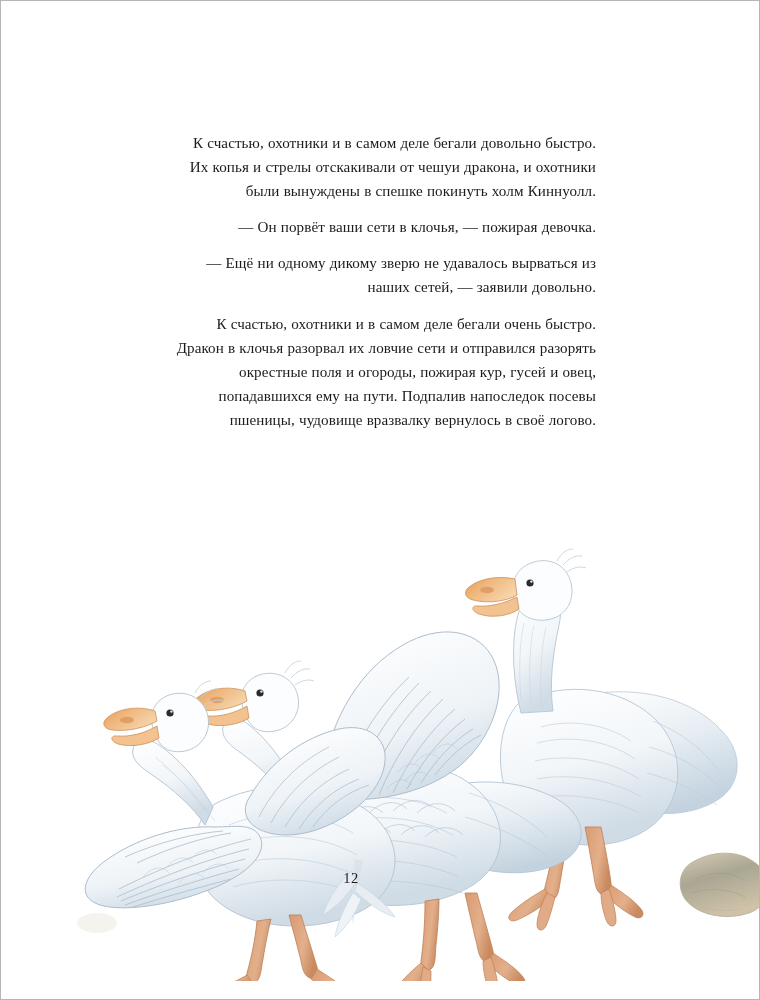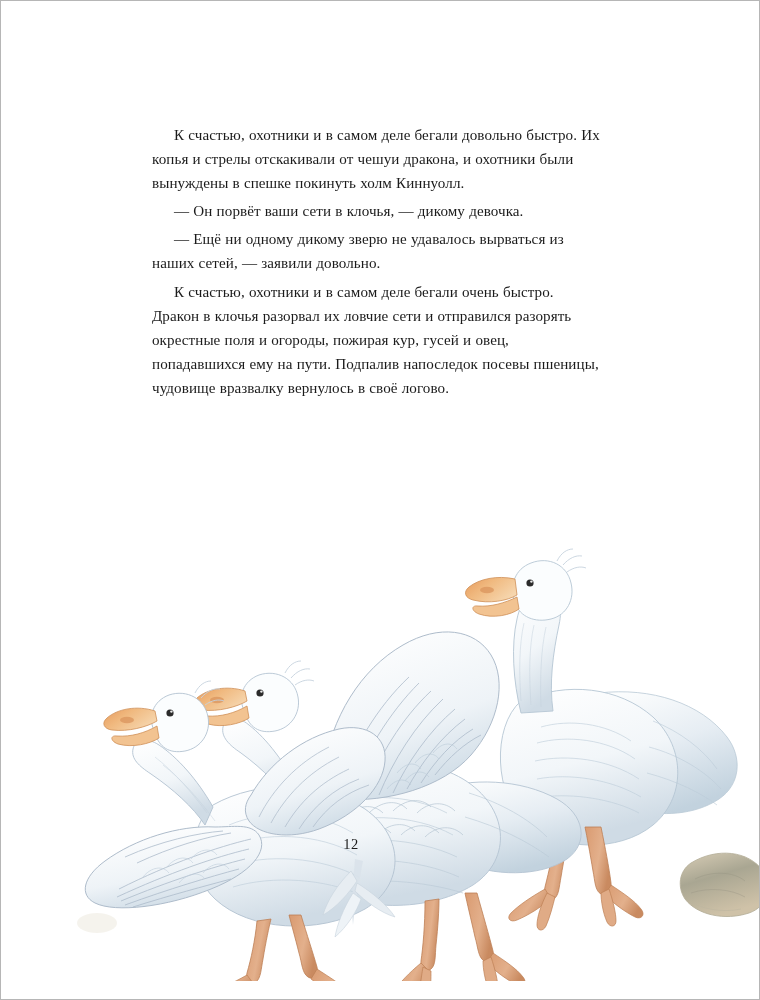--- a/index.html
+++ b/index.html
@@ -25,36 +25,36 @@
   }
 
   
   #text-block {
     position: absolute;
     left: 147px;
     top: 118px;
     width: 460px;
   }
   .para {
-    margin: 4px;
+    margin: 12px;
     font-size: 15.1px;
     line-height: 24.1px;
     color: #1b1b1b;
     text-indent: 22px;
-    text-align: left;
+    text-align: right;
     letter-spacing: 0.005em;
     word-spacing: 0.02em;
   }
   .para .it { font-style: italic; }
 
   
   #page-number {
     position: absolute;
     left: 0;
-    top: 835px;
+    top: 869px;
     width: 700px;
     text-align: center;
     font-size: 14.5px;
     color: #1b1b1b;
     letter-spacing: 0.04em;
   }
 
   
   #illustration {
     position: absolute;
@@ -65,21 +65,21 @@
   }
   #illustration svg { display: block; width: 760px; height: 440px; }
 </style>
 </head>
 <body>
 
 <div id="page">
 
   <div id="text-block">
     <p class="para">К счастью, охотники и в самом деле бегали довольно быстро. Их копья и стрелы отскакивали от чешуи дракона, и охотники были вынуждены в спешке покинуть холм Киннуолл.</p>
-    <p class="para">— Он порвёт ваши сети в клочья, — дикому девочка.</p>
+    <p class="para">— Он порвёт ваши сети в клочья, — пожирая девочка.</p>
     <p class="para">— Ещё ни одному дикому зверю не удавалось вырваться из наших сетей, — заявили довольно.</p>
     <p class="para">К счастью, охотники и в самом деле бегали очень быстро. Дракон в клочья разорвал их ловчие сети и отправился разорять окрестные поля и огороды, пожирая кур, гусей и овец, попадавшихся ему на пути. Подпалив напоследок посевы пшеницы, чудовище вразвалку вернулось в своё логово.</p>
   </div>
 
   <div id="illustration">
     <svg viewBox="0 0 760 440" xmlns="http://www.w3.org/2000/svg">
       <defs>
         <linearGradient id="bodyG" x1="0" y1="0" x2="0.3" y2="1">
           <stop offset="0%" stop-color="#ffffff"></stop>
           <stop offset="55%" stop-color="#f2f6f9"></stop>

